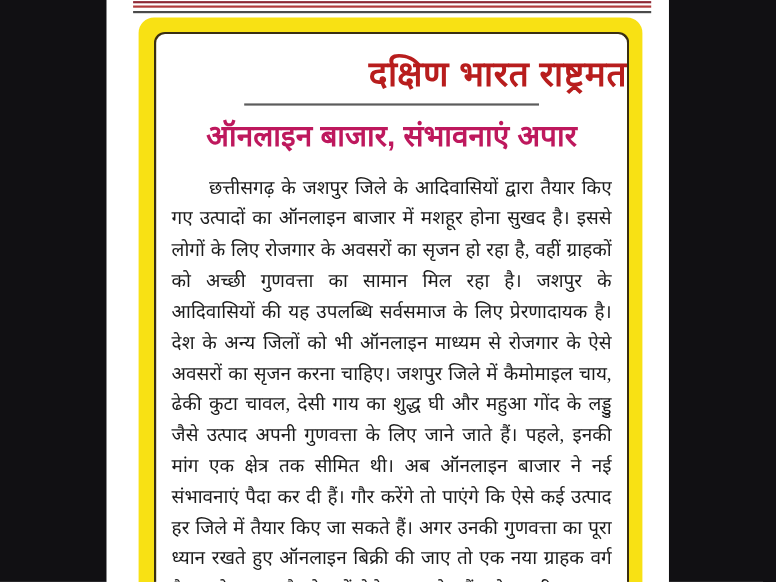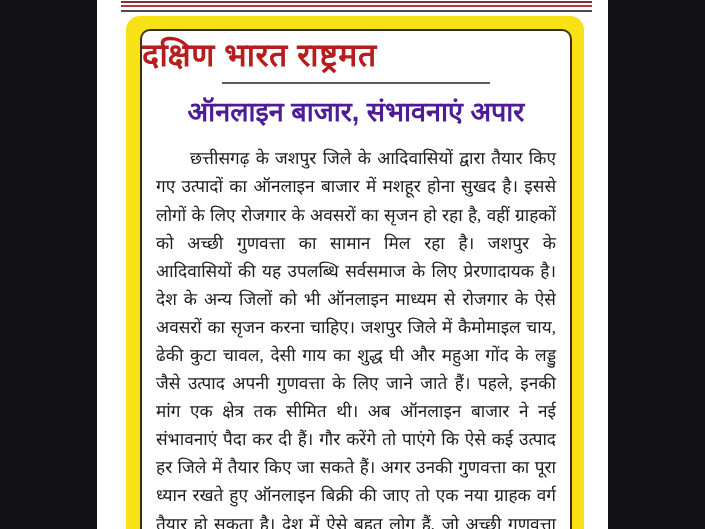--- a/index.html
+++ b/index.html
@@ -92,43 +92,43 @@
     background: #ffffff;
     border: 2px solid #3a2f12;
     border-bottom: none;
     border-radius: 10px 10px 0 0;
     box-sizing: border-box;
     overflow: hidden;
   }
 
   
   #masthead {
-    text-align: left;
-    margin-top: 7px;
+    text-align: right;
+    margin-top: 19px;
     color: #b81d1d;
     font-family: "Liberation Sans", "DejaVu Sans", sans-serif;
     font-weight: bold;
     font-size: 32px;
     line-height: 1.08;
     letter-spacing: 0.5px;
     white-space: nowrap;
   }
 
   #masthead-rule {
     width: 268px;
     height: 2px;
     margin: 9px auto 0 auto;
     background: #5c5c5c;
   }
 
   
   #headline {
     text-align: center;
     margin-top: 14px;
-    color: #4c1d95;
+    color: #be185d;
     font-family: "Liberation Sans", "DejaVu Sans", sans-serif;
     font-weight: bold;
     font-size: 27px;
     line-height: 1.1;
     white-space: nowrap;
   }
 
   
   #article-body {
     margin: 16px 14px 0 14px;

